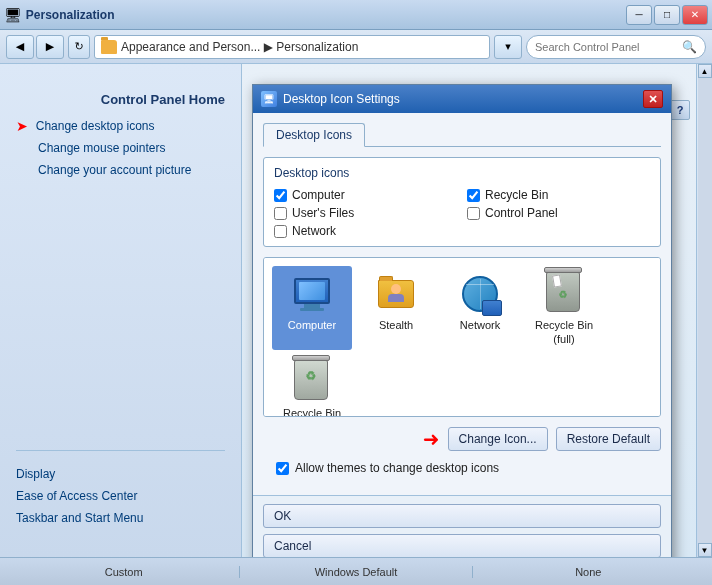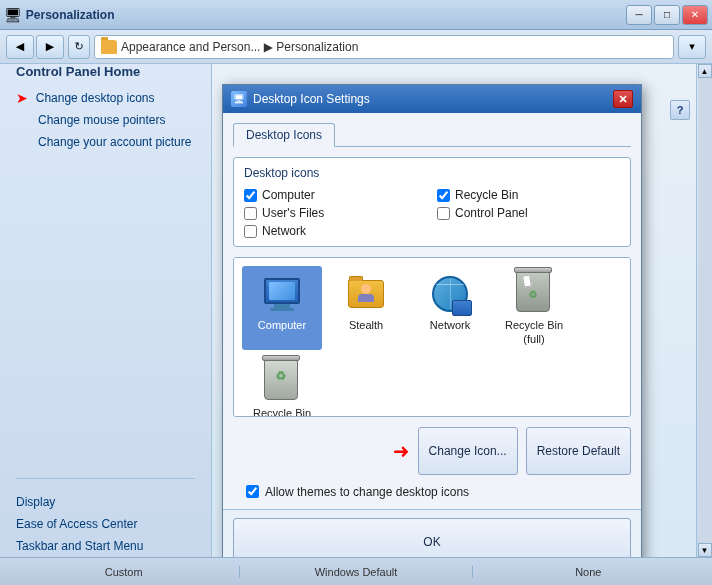--- a/index.html
+++ b/index.html
@@ -130,26 +130,27 @@
     }
 
     
     .content-area {
       display: flex;
       flex: 1;
     }
 
     
     .sidebar {
-      width: 212px;
+      width: 242px;
       background: linear-gradient(180deg, #dce8f7 0%, #c8d8ec 100%);
-      padding: 0 16px;
+      padding: 28px 16px;
       border-right: 1px solid #a0c0dc;
       display: flex;
       flex-direction: column;
+      text-align: right;
     }
     .sidebar-link {
       color: #003d7a;
       text-decoration: none;
       font-size: 12px;
       line-height: 22px;
       cursor: pointer;
       display: flex;
       align-items: center;
       gap: 4px;
@@ -597,36 +598,37 @@
       gap: 8px;
       margin-bottom: 10px;
     }
     .red-arrow {
       color: red;
       font-size: 20px;
       flex: 1;
       text-align: right;
     }
     .dialog-btn {
-      padding: 16px 10px;
+      padding: 4px 10px;
       font-size: 12px;
       background: linear-gradient(180deg, #f0f4fc 0%, #d8e4f4 100%);
       border: 1px solid #90a8c8;
       border-radius: 3px;
       cursor: pointer;
       color: #1a2a4a;
       min-width: 80px;
-      text-align: center;
+      text-align: left;
     }
 
     
     .allow-themes-row {
       display: flex;
-      align-items: flex-start;
+      align-items: flex-end;
       gap: 6px;
+      margin-bottom: 10px;
       padding-left: 13px;
     }
     .allow-themes-row label {
       font-size: 12px;
       color: #222;
     }
 
     
     .dialog-buttons {
       display: flex;
@@ -657,20 +659,24 @@
     <div class="nav-buttons">
       <div class="nav-btn">◀</div>
       <div class="nav-btn">▶</div>
     </div>
     <div class="nav-btn" style="width:22px;">↻</div>
     <div class="address-path">
       <div class="folder-icon-small"></div>
       <span>Appearance and Person... ▶ Personalization</span>
     </div>
     <div class="nav-btn">▾</div>
+    <div class="search-box">
+      <input type="text" style="width: 100%;" placeholder="Search Control Panel">
+      <span class="search-icon-small">🔍</span>
+    </div>
   </div>
 
   <div class="content-area">
 
     <div class="sidebar">
       <div class="sidebar-title">Control Panel Home</div>
 
       <div class="sidebar-link active">
         <span class="arrow-indicator">➤</span>
         <span>Change desktop icons</span>

